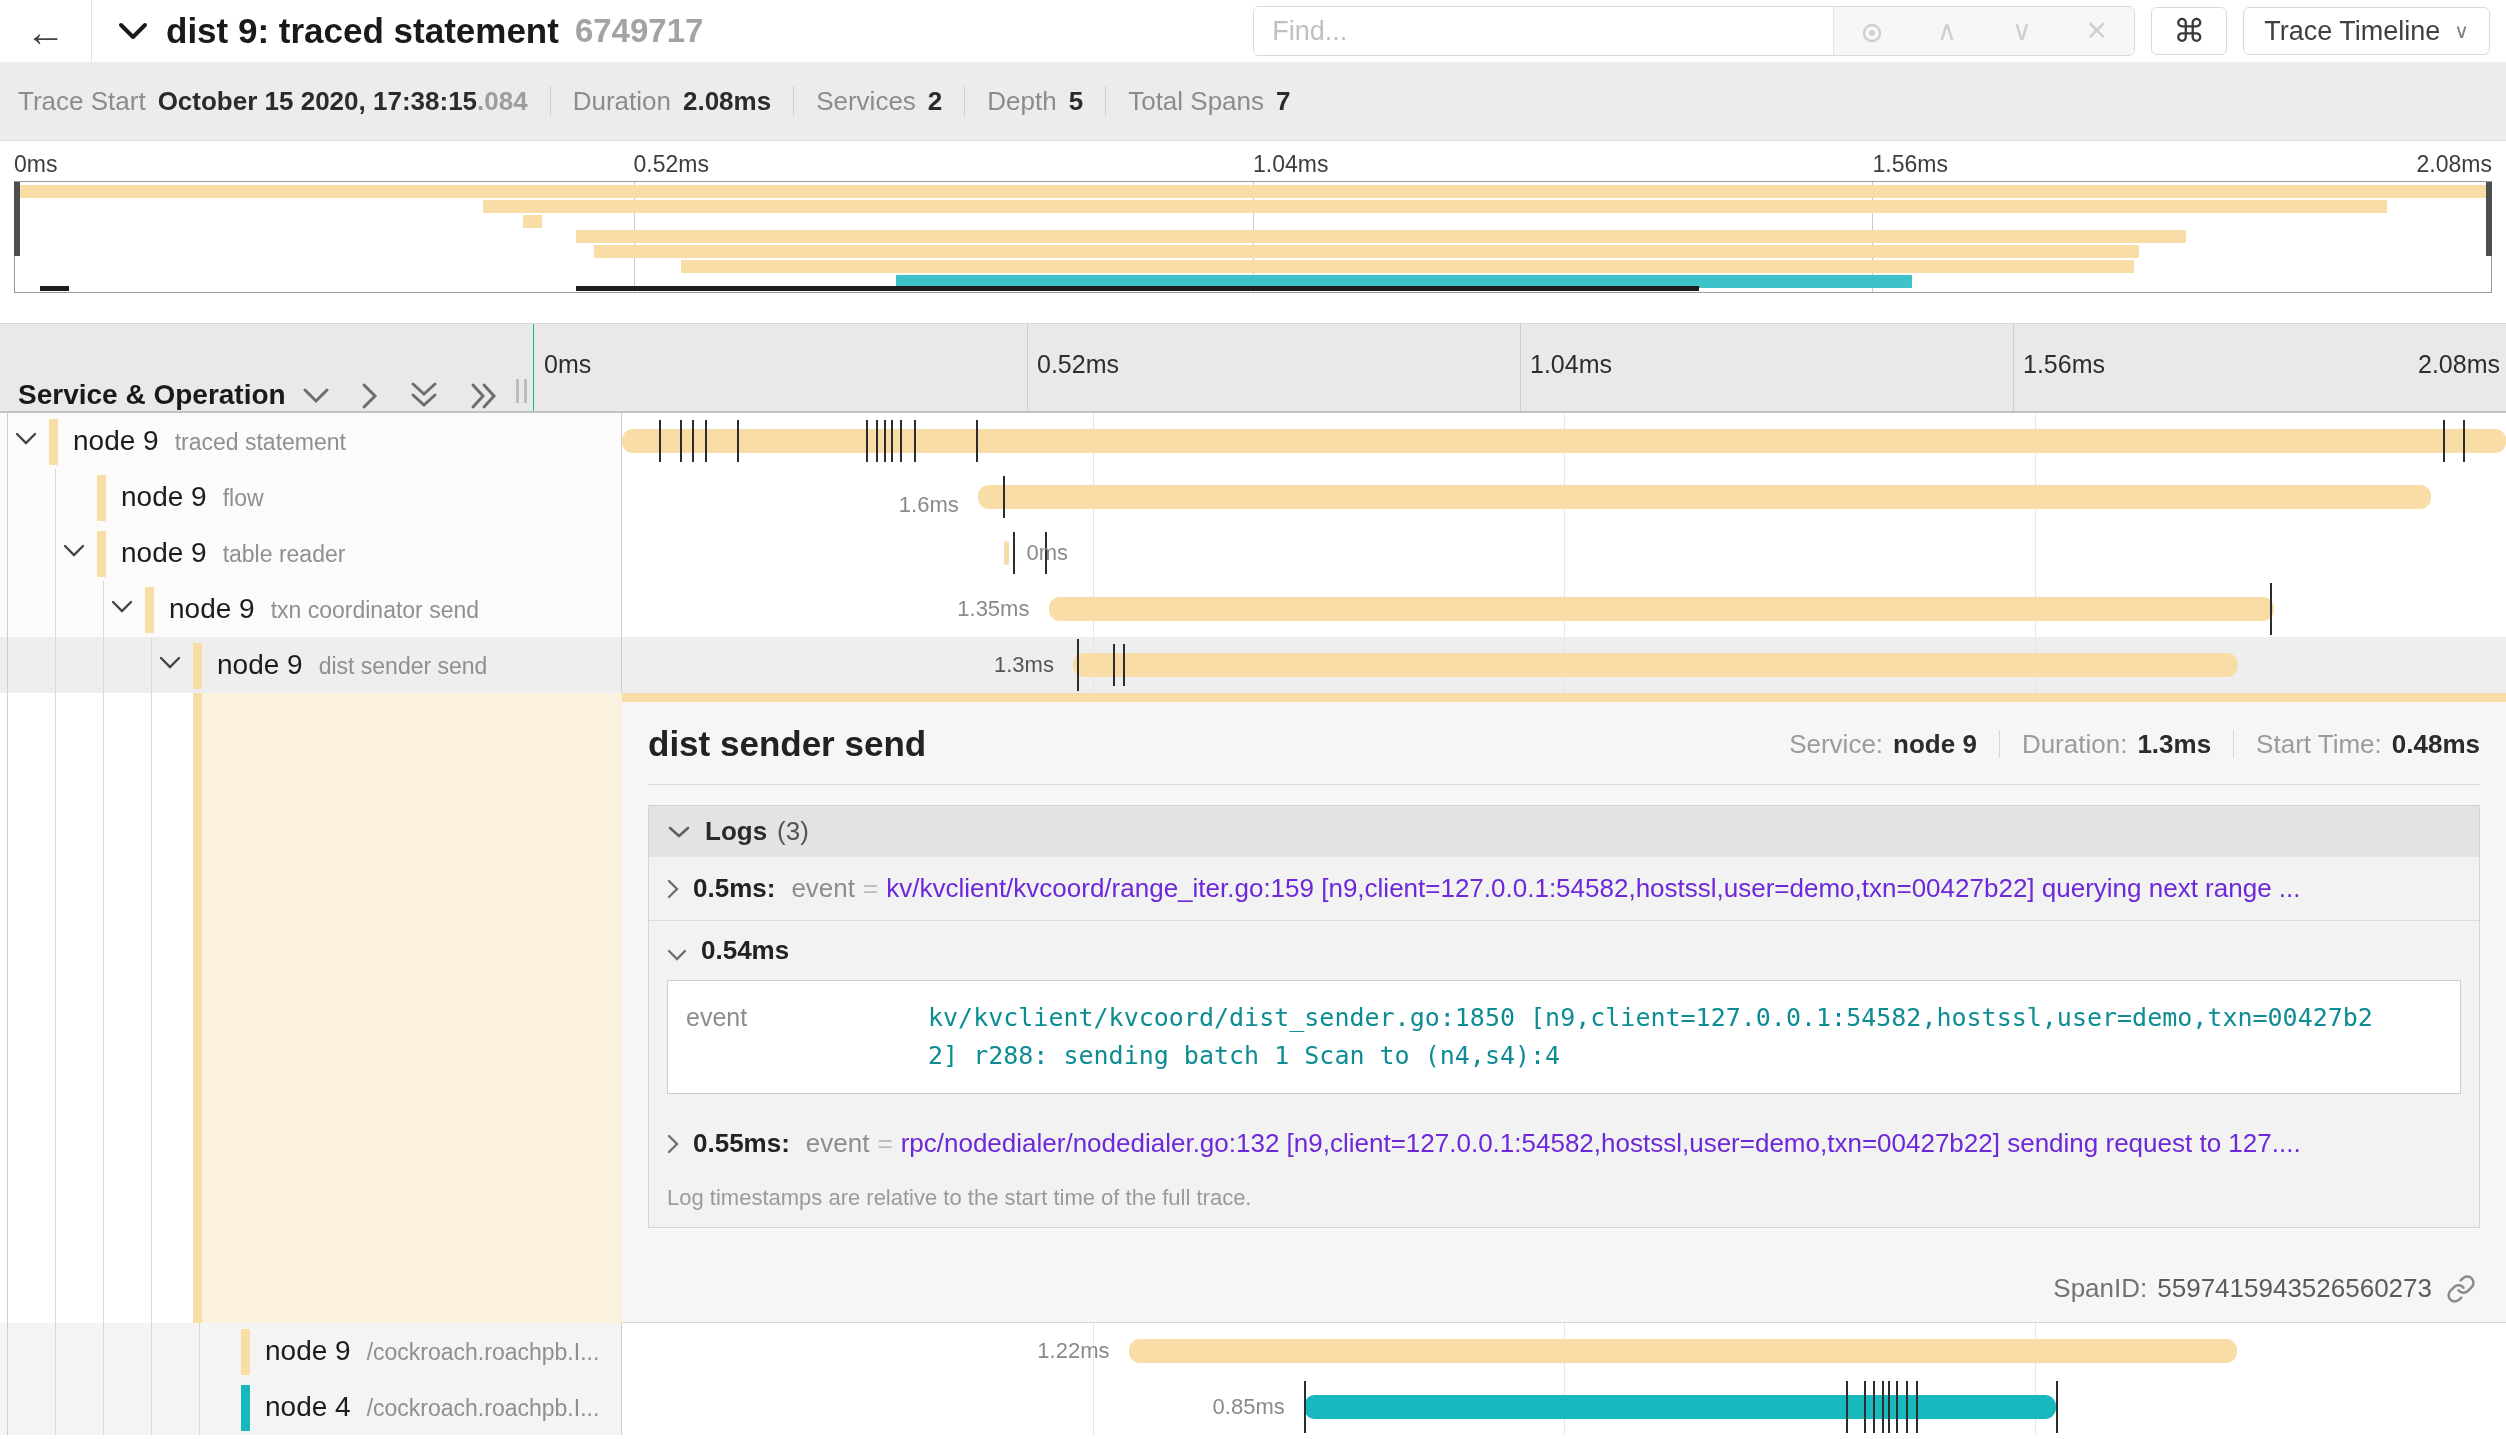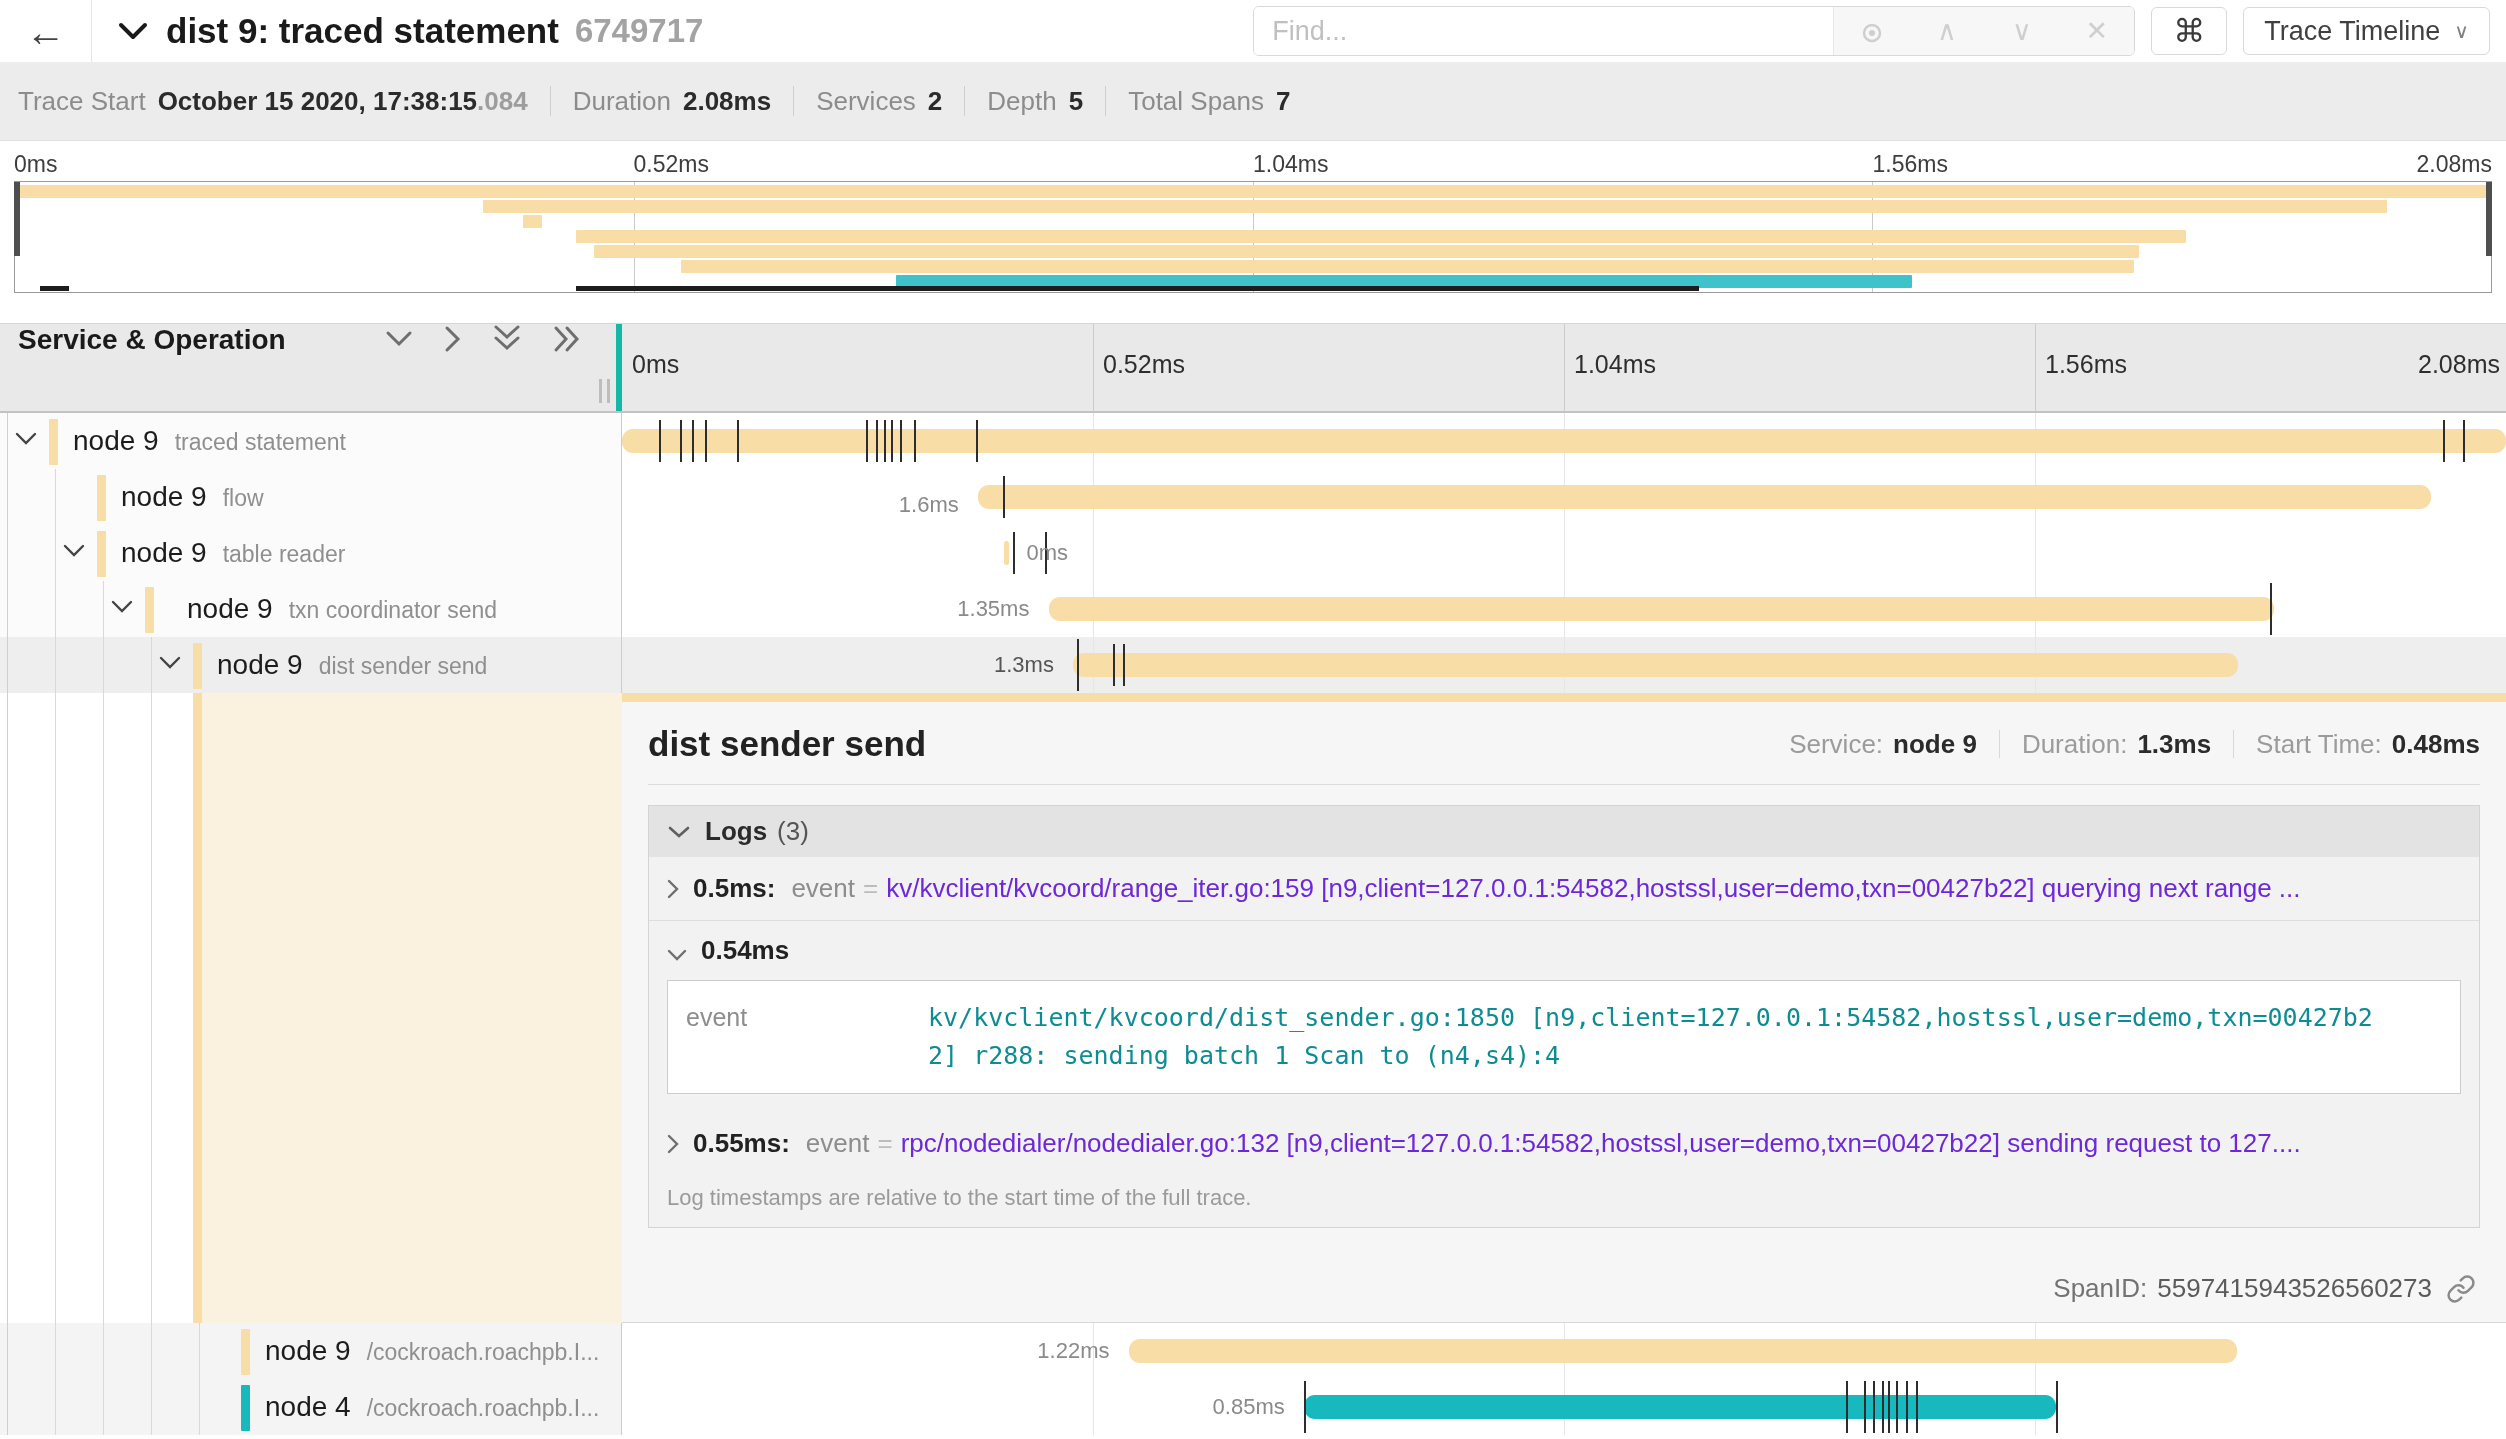--- a/index.html
+++ b/index.html
@@ -37,21 +37,21 @@
   .mm-tick{position:absolute;top:2px;}
   .mm-canvas{position:relative;height:112px;margin:0 14px;border:1px solid #9a9a9a;background:#fff;box-sizing:border-box;}
   .mm-grid{position:absolute;top:0;bottom:0;width:1px;background:#9f9f9f;opacity:.55;}
   .mm-bar{position:absolute;height:13px;border-radius:1px;}
   .mm-critical{position:absolute;height:5px;bottom:1px;background:#1d1d1d;}
   .mm-handle{position:absolute;top:0;width:6px;height:74px;background:#4e4e4e;cursor:ew-resize;}
   .minimap-gap{height:30px;background:#fff;}
 
   
   .tl-header{height:90px;display:flex;background:#e9e9e9;border-top:1px solid #d6d6d6;border-bottom:2px solid #c2c2c2;box-sizing:border-box;}
-  .tl-header-left{width:622px;border-right:6px solid #14b8a6;display:flex;align-items:flex-start;position:relative;box-sizing:border-box;}
+  .tl-header-left{width:534px;border-right:1px solid #14b8a6;display:flex;align-items:flex-end;position:relative;box-sizing:border-box;}
   .col-title{font-size:28px;font-weight:bold;color:#1a1a1a;margin-left:18px;}
   .hdr-icons{display:flex;align-items:center;gap:30px;margin-left:auto;margin-right:34px;}
   .hdr-icon{cursor:pointer;display:flex;align-items:center;}
   .grip{position:absolute;right:6px;bottom:8px;display:flex;gap:5px;cursor:col-resize;}
   .grip i{display:block;width:3px;height:24px;background:#bdbdbd;}
   .tl-header-right{flex:1;position:relative;font-size:25px;color:#2e2e2e;}
   .tl-tick-label{position:absolute;top:26px;padding-left:10px;}
   .tl-tick-label.last{right:6px;padding-left:0;}
   .tl-tick-line{position:absolute;top:0;bottom:0;width:1px;background:#cccccc;}
 
@@ -324,21 +324,21 @@
         </div>
         <div class="row">
           <div class="row-left">
             <div class="guide" style="left: 7px; background: rgb(207, 207, 207);"></div>
             <div class="guide" style="left: 55px;"></div>
             <div class="guide" style="left: 103px;"></div>
             <span class="row-chev" style="left: 111px;"><svg width="22" height="14" viewBox="0 0 22 14">
                 <polyline points="2,2 11,11 20,2" fill="none" stroke="#444" stroke-width="2.4" stroke-linecap="round"></polyline>
               </svg></span>
             <div class="cbar" style="left: 145px; background: rgb(248, 221, 166);"></div>
-            <span class="svc" style="left: 187px;">node 9<span class="op">txn coordinator send</span></span>
+            <span class="svc" style="left: 169px;">node 9<span class="op">txn coordinator send</span></span>
           </div>
           <div class="row-right">
             <div class="grid" style="left: 25%;"></div>
             <div class="grid" style="left: 50%;"></div>
             <div class="grid" style="left: 75%;"></div>
             <div class="bar" style="left: 22.65%; width: 65.01%; background: rgb(248, 221, 166);"></div>
             <div class="tickmark tick-tall" style="left: 87.45%;"></div>
             <span class="dur" style="right: calc(77.95% + 8px);">1.35ms</span>
           </div>
         </div>

